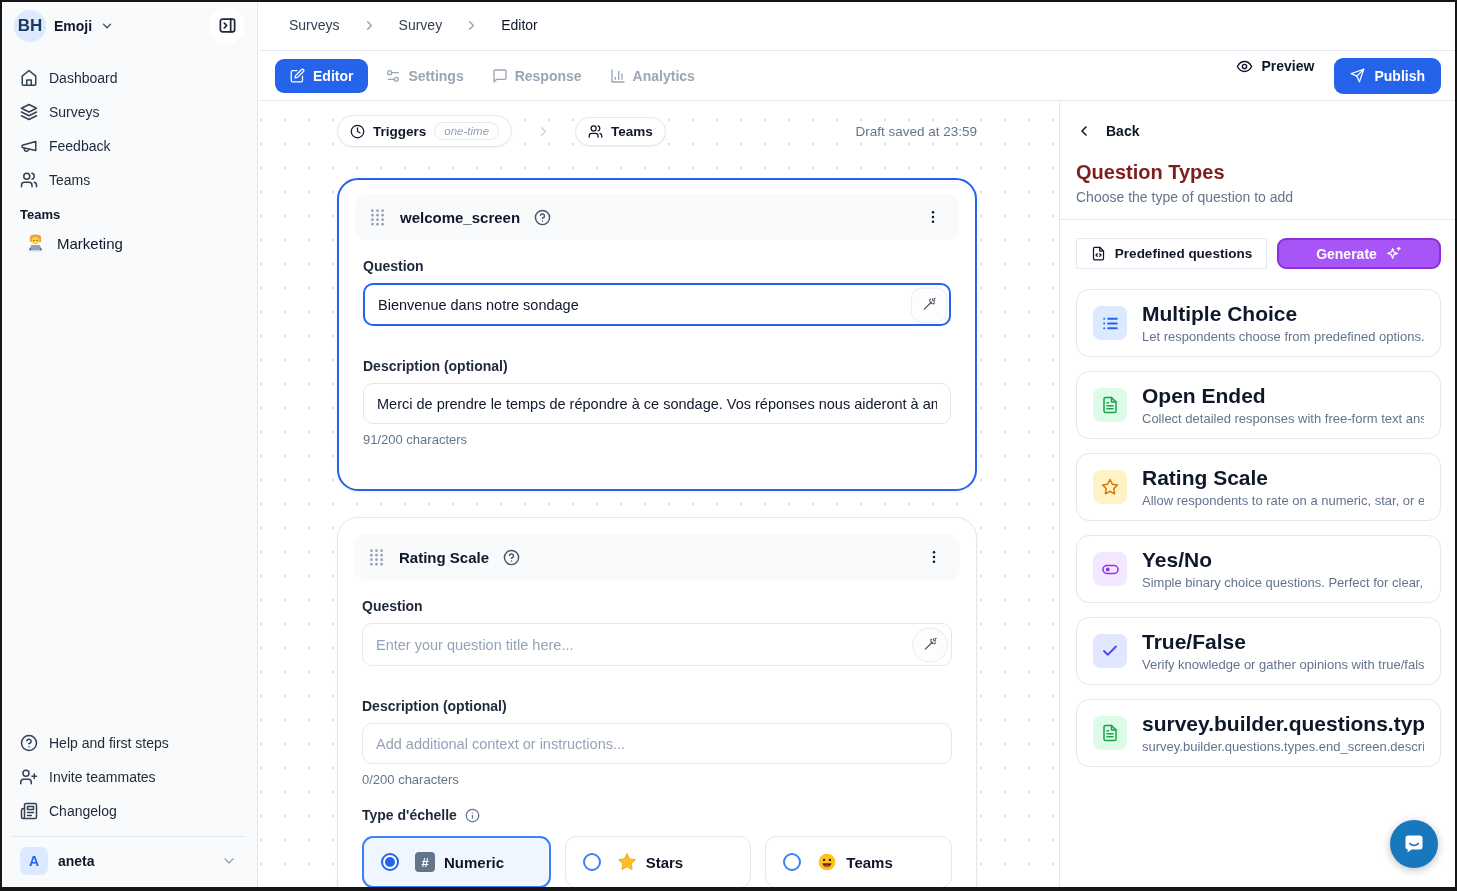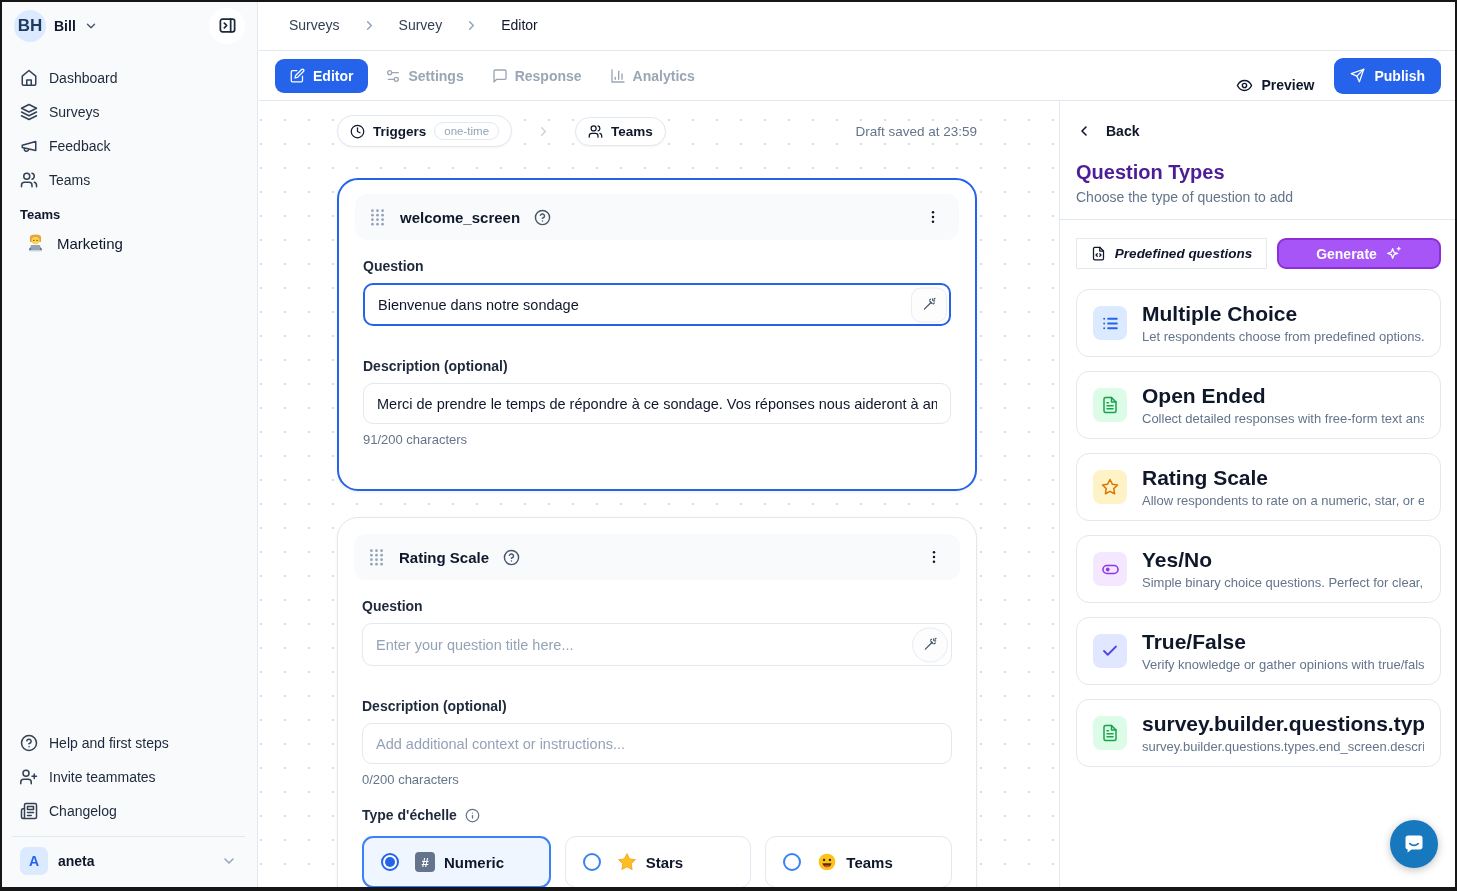--- a/index.html
+++ b/index.html
@@ -26,30 +26,30 @@
   .acct-chev { margin-left:auto; color:#94a3b8; }
 
   
   .crumbbar { position:absolute; left:259px; top:0; right:0; height:51px; background:#fff; border-bottom:1px solid #e2e8f0; display:flex; align-items:center; gap:22px; padding-left:30px; z-index:2; }
   .crumb { font-size:14px; color:#334155; cursor:pointer; }
   .crumb.last { color:#0f172a; }
   .crumb-sep { color:#94a3b8; }
   .toolbar { position:absolute; left:259px; top:51px; right:0; height:50px; background:#fff; border-bottom:1px solid #e2e8f0; display:flex; align-items:center; padding:0 16px; gap:6px; z-index:2; }
   .tab-active { display:flex; align-items:center; gap:8px; background:#2563eb; color:#fff; font-size:14px; font-weight:600; border:none; border-radius:9px; padding:9px 15px; cursor:pointer; }
   .tab { display:flex; align-items:center; gap:7px; color:#9aa6b5; font-size:14px; padding:9px 11px; background:none; border:none; cursor:pointer;font-weight:bold; }
-  .tb-right { margin-left:auto; display:flex; align-items:flex-end; gap:20px; }
+  .tb-right { margin-left:auto; display:flex; align-items:flex-start; gap:20px; }
   .preview-btn { display:flex; align-items:center; gap:9px; font-size:14px; font-weight:600; color:#0f172a; background:none; border:none; cursor:pointer; }
   .publish-btn { display:flex; align-items:center; gap:9px; background:#2563eb; color:#fff; font-size:14px; font-weight:600; border:none; border-radius:9px; padding:10px 16px; cursor:pointer; }
 
   
   .canvas { position:absolute; left:259px; top:101px; width:800px; bottom:0; background-color:#fff;
     background-image:radial-gradient(#d9dde3 1.3px, transparent 1.4px); background-size:24px 24px; background-position:14px 7px; overflow:hidden; }
   .canvas-head { position:absolute; left:78px; right:82px; top:14px; display:flex; align-items:center; gap:24px; }
   .chip { display:flex; align-items:center; gap:8px; background:#fff; border:1px solid #e2e8f0; border-radius:999px; padding:6px 12px; font-size:13.5px; font-weight:600; color:#0f172a; box-shadow:0 1px 2px rgba(15,23,42,.05); cursor:pointer; }
-  .chip-badge { border:1px solid #e2e8f0; border-radius:999px; padding:2px 9px; font-size:11.5px; font-weight:400; color:#94a3b8; }
+  .chip-badge { border:1px solid #e2e8f0; border-radius:999px; padding:2px 9px; font-size:11.5px; font-weight:400; color:#94a3b8;font-style:italic; }
   .chip-sep { color:#cbd5e1; }
   .draft-status { margin-left:auto; font-size:13.5px; color:#64748b; }
 
   .qcard { position:absolute; left:78px; width:640px; background:#fff; border-radius:21px; box-shadow:0 1px 3px rgba(15,23,42,.07); }
   .qcard.selected { border:2px solid #2563eb; top:77px; height:313px; }
   .qcard.plain { border:1px solid #e2e8f0; top:416px; height:530px; }
   .qcard-header { margin:14px 16px 0; background:#f8fafc; border-radius:12px; height:46px; display:flex; align-items:center; gap:14px; padding:0 14px; }
   .qcard.plain .qcard-header { margin-top:16px; }
   .grip { color:#94a3b8; cursor:grab; }
   .qcard-title { font-size:15px; font-weight:700; color:#0f172a; }
@@ -70,25 +70,25 @@
   .scale-opt.selected { background:#eff6ff; border:2px solid #3b82f6; }
   .radio { width:18px; height:18px; border-radius:50%; border:2px solid #3b82f6; background:#fff; flex:0 0 auto; position:relative; }
   .radio.on { border-color:#2563eb; }
   .radio.on::after { content:""; position:absolute; inset:2px; border-radius:50%; background:#2563eb; }
   .opt-label { font-size:15px; font-weight:600; color:#0f172a; display:flex; align-items:center; gap:9px; }
   .keycap { width:20px; height:20px; border-radius:4px; background:#64748b; color:#fff; font-size:13px; font-weight:700; display:flex; align-items:center; justify-content:center; }
 
   
   .panel { position:absolute; left:1059px; top:101px; right:0; bottom:0; background:#fff; border-left:1px solid #e2e8f0; }
   .back-row { display:flex; align-items:center; gap:14px; padding:22px 16px 0; font-size:14px; font-weight:700; color:#0f172a; cursor:pointer; }
-  .panel-title { font-size:20px; font-weight:700; color:#4c1d95; padding:22px 16px 0; }
+  .panel-title { font-size:20px; font-weight:700; color:#7f1d1d; padding:22px 16px 0; }
   .panel-sub { font-size:14px; color:#64748b; padding:5px 16px 14px; }
   .panel-div { border-top:1px solid #e2e8f0; }
   .panel-actions { display:flex; gap:10px; padding:18px 16px 4px; }
-  .predef-btn { flex:1; height:31px; display:flex; align-items:center; justify-content:center; gap:9px; background:#fff; border:1px solid #e2e8f0; border-radius:1px; font-size:13.5px; font-weight:600; color:#0f172a; cursor:pointer; font-family:"Liberation Sans",sans-serif;font-style:italic; }
+  .predef-btn { flex:1; height:31px; display:flex; align-items:center; justify-content:center; gap:9px; background:#fff; border:1px solid #e2e8f0; border-radius:1px; font-size:13.5px; font-weight:600; color:#0f172a; cursor:pointer; font-family:"Liberation Sans",sans-serif; }
   .generate-btn { width:164px; height:31px; display:flex; align-items:center; justify-content:center; gap:9px; background:#a855f7; border:2px solid #8b2fd6; border-radius:9px; font-size:14px; font-weight:700; color:#fff; cursor:pointer; font-family:"Liberation Sans",sans-serif; }
   .type-list { display:flex; flex-direction:column; gap:14px; padding:16px; }
   .type-card { border:1px solid #e2e8f0; border-radius:13px; min-height:68px; display:flex; align-items:center; gap:15px; padding:12px 16px; cursor:pointer; background:#fff; }
   .type-ic { width:34px; height:34px; border-radius:8px; display:flex; align-items:center; justify-content:center; flex:0 0 auto; }
   .ic-blue   { background:#dbeafe; color:#2563eb; }
   .ic-green  { background:#dcfce7; color:#16a34a; }
   .ic-amber  { background:#fef3c7; color:#d97706; }
   .ic-purple { background:#f3e8ff; color:#9333ea; }
   .ic-indigo { background:#e0e7ff; color:#4f46e5; }
   .type-txt { min-width:0; }
@@ -97,21 +97,21 @@
 
   
   .launcher { position:absolute; right:19px; bottom:23px; width:48px; height:48px; border-radius:50%; background:#1778be; border:none; display:flex; align-items:center; justify-content:center; cursor:pointer; box-shadow:0 2px 8px rgba(0,0,0,.25); z-index:50; }
 </style>
 </head>
 <body>
 
 <div class="sidebar">
   <div class="sb-header">
     <div class="avatar-circle">BH</div>
-    <span class="sb-username">Bill</span>
+    <span class="sb-username">Emoji</span>
     <span style="color:#475569">
       <svg width="14" height="14" viewBox="0 0 24 24" fill="none" stroke="currentColor" stroke-width="2.4" stroke-linecap="round" stroke-linejoin="round">
           <polyline points="6 9 12 15 18 9"></polyline>
         </svg>
     </span>
     <button class="sb-toggle" style="border:none">
       <span style="color:#1e293b">
         <svg width="19" height="19" viewBox="0 0 24 24" fill="none" stroke="currentColor" stroke-width="2.2" stroke-linecap="round" stroke-linejoin="round">
             <rect x="3" y="4" width="18" height="16" rx="2.5"></rect>
             <line x1="16" y1="4" x2="16" y2="20"></line>

